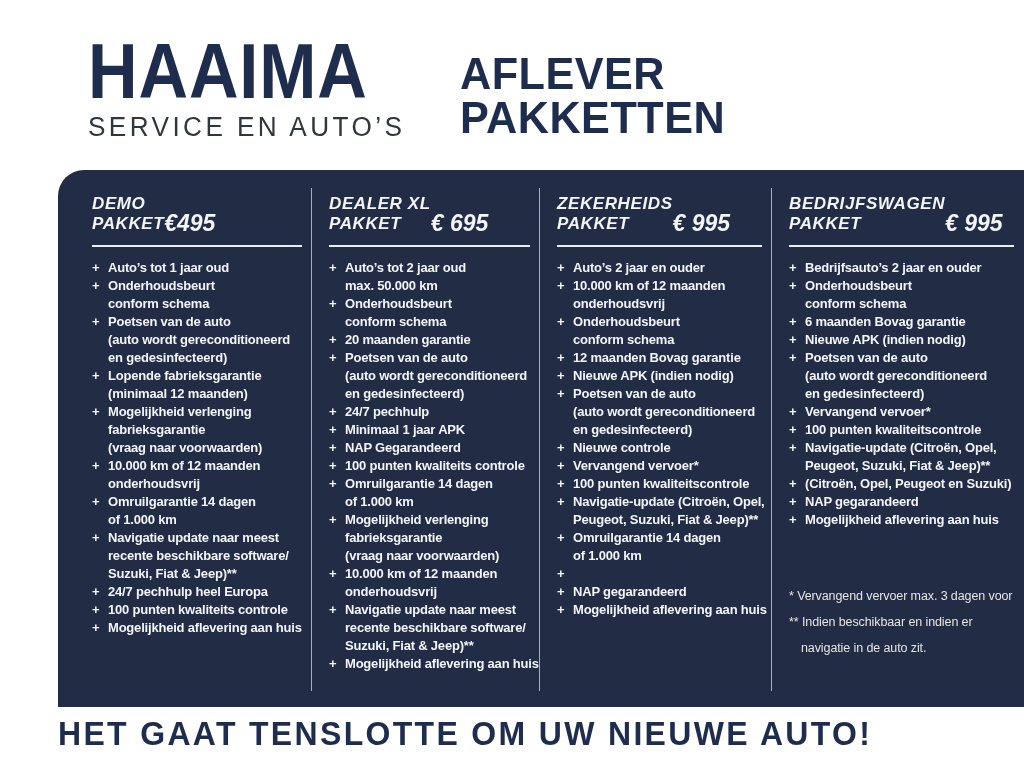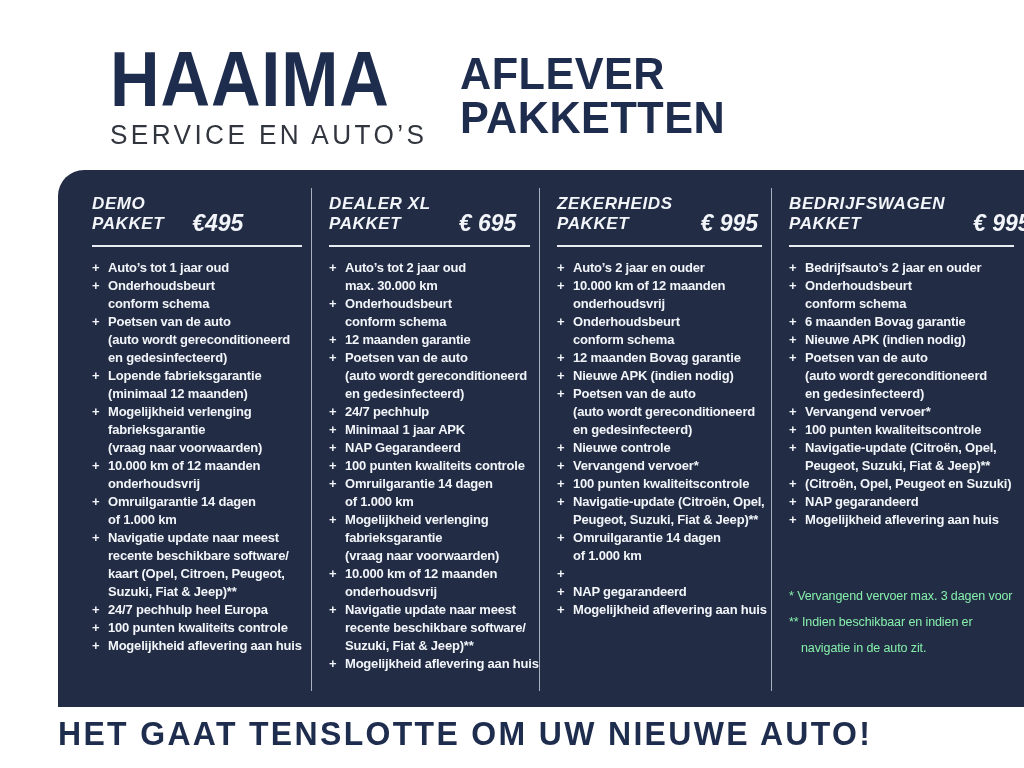--- a/index.html
+++ b/index.html
@@ -3,21 +3,21 @@
 <meta charset="utf-8">
 <style>
   html,body{margin:0;padding:0;}
   body{
     width:1024px;height:768px;background:#ffffff;position:relative;overflow:hidden;
     font-family:"Liberation Sans", sans-serif;
   }
   .page{position:absolute;inset:0;}
 
   
-  .brand{position:absolute;left:88px;top:40px;margin-left:22px;}
+  .brand{position:absolute;left:88px;top:32px;}
   .brand-name{
     font-size:78px;font-weight:bold;color:#1e2c4d;line-height:78px;letter-spacing:1px;
     transform:scaleX(0.88);transform-origin:left center;
   }
   .brand-sub{
     font-size:27px;color:#31353e;letter-spacing:3.5px;margin-top:2px;
     transform:scaleX(0.97);transform-origin:left center;
   }
   .page-title{
     position:absolute;left:460px;top:52px;
@@ -33,30 +33,30 @@
     color:#f2f5f9;
   }
   .col{position:relative;padding:24px 10px 0 17px;box-sizing:border-box;}
   .col:first-child{padding-left:34px;}
   .col:not(:last-child)::after{
     content:"";position:absolute;right:0;top:18px;bottom:16px;width:1px;background:#a9afbc;
   }
 
   .pkg-head{display:flex;align-items:flex-end;font-style:italic;}
   .pkg-name{font-size:17px;font-weight:bold;letter-spacing:0.6px;line-height:20px;}
-  .pkg-price{font-size:23px;font-weight:bold;white-space:nowrap;line-height:22px;margin-left:28px;}
+  .pkg-price{font-size:23px;font-weight:bold;white-space:nowrap;line-height:22px;}
   .pkg-rule{height:2px;background:#e9edf3;margin:11px 0 12px 0;}
 
   .item{display:flex;}
   .plus{width:16px;flex:none;font-size:13px;font-weight:bold;line-height:18px;}
   .item-lines{min-width:0;}
   .line{font-size:13px;font-weight:bold;line-height:18px;letter-spacing:-0.2px;white-space:nowrap;}
 
   .footnotes{margin-top:54px;}
-  .fn-line{font-size:12.5px;line-height:26px;letter-spacing:-0.1px;white-space:nowrap;color:#86efac;}
+  .fn-line{font-size:12.5px;line-height:26px;letter-spacing:-0.1px;white-space:nowrap;color:#e5e5e5;}
   .fn-cont{padding-left:12px;}
 
   
   .tagline{
     position:absolute;left:58px;top:714px;
     font-size:34px;font-weight:bold;color:#1e2c4d;letter-spacing:2.5px;white-space:nowrap;
     transform:scaleX(0.94);transform-origin:left top;
   }
 </style>
 </head>
@@ -133,21 +133,20 @@
             <div class="item-lines">
               <div class="line">Omruilgarantie 14 dagen</div>
               <div class="line">of 1.000 km</div>
             </div>
           </div>
           <div class="item">
             <span class="plus">+</span>
             <div class="item-lines">
               <div class="line">Navigatie update naar meest</div>
               <div class="line">recente beschikbare software/</div>
-              <div class="line">kaart (Opel, Citroen,  Peugeot,</div>
               <div class="line">Suzuki, Fiat &amp; Jeep)**</div>
             </div>
           </div>
           <div class="item">
             <span class="plus">+</span>
             <div class="item-lines">
               <div class="line">24/7 pechhulp heel Europa</div>
             </div>
           </div>
           <div class="item">
@@ -171,34 +170,34 @@
             <div class="pkg-name-line">PAKKET</div>
           </div>
           <div class="pkg-price">€ 695</div>
         </div>
         <div class="pkg-rule"></div>
         <div class="pkg-items">
           <div class="item">
             <span class="plus">+</span>
             <div class="item-lines">
               <div class="line">Auto’s tot 2 jaar oud</div>
-              <div class="line">max. 30.000 km</div>
+              <div class="line">max. 50.000 km</div>
             </div>
           </div>
           <div class="item">
             <span class="plus">+</span>
             <div class="item-lines">
               <div class="line">Onderhoudsbeurt</div>
               <div class="line">conform schema</div>
             </div>
           </div>
           <div class="item">
             <span class="plus">+</span>
             <div class="item-lines">
-              <div class="line">12 maanden garantie</div>
+              <div class="line">20 maanden garantie</div>
             </div>
           </div>
           <div class="item">
             <span class="plus">+</span>
             <div class="item-lines">
               <div class="line">Poetsen van de auto</div>
               <div class="line">(auto wordt gereconditioneerd</div>
               <div class="line">en gedesinfecteerd)</div>
             </div>
           </div>

